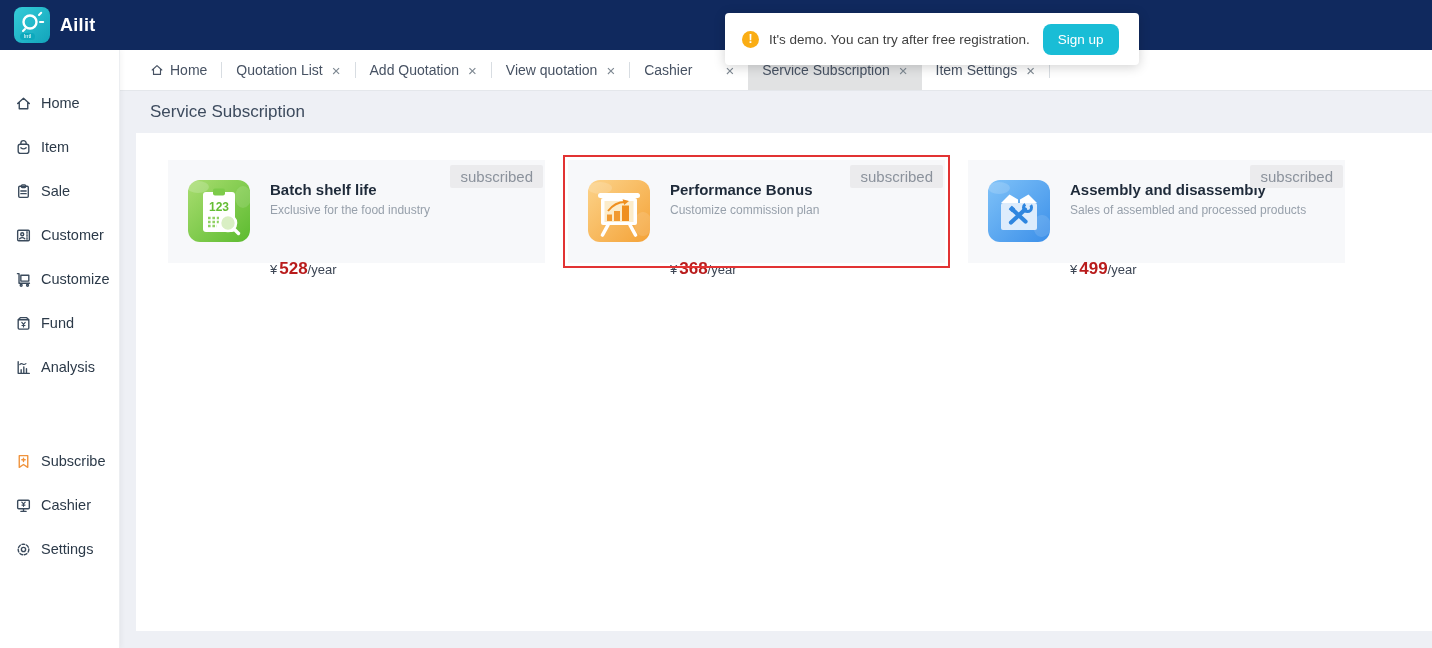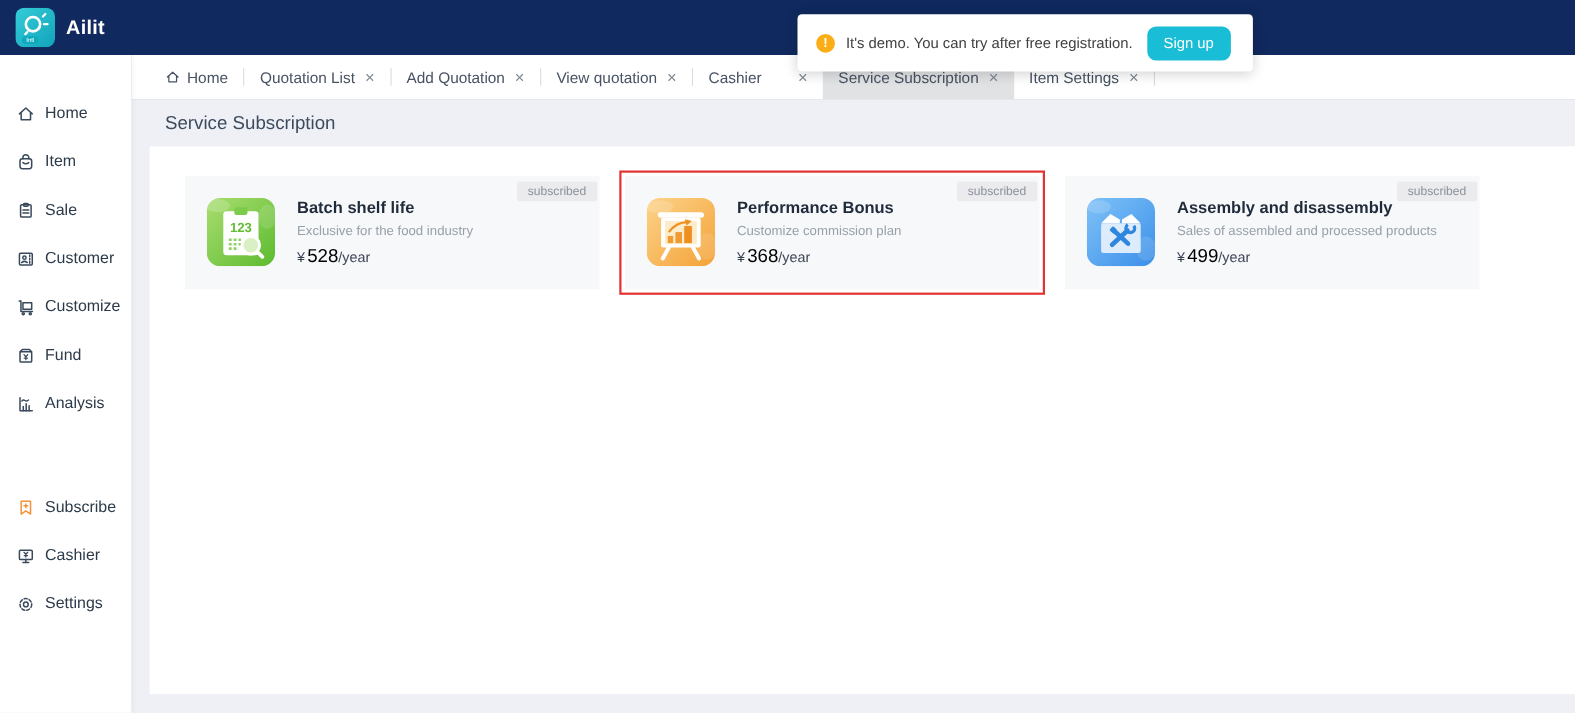--- a/index.html
+++ b/index.html
@@ -45,27 +45,27 @@
   .title-row { height: 42px; display: flex; align-items: center; padding-left: 30px; }
   .page-title { font-size: 17px; color: #3d4b5e; }
 
   .panel { margin-left: 16px; height: 498px; background: #ffffff; }
   .cards-row { display: flex; gap: 23px; padding: 27px 0 0 32px; }
 
   
   .card { position: relative; width: 377px; height: 103px; background: #f7f8fa; cursor: pointer; }
   .card-icon { position: absolute; left: 20px; top: 20px; }
   .badge { position: absolute; top: 5px; right: 2px; background: #ebebed; color: #8b929c;
-           font-size: 11px; padding: 3px 10px; border-radius: 2px; }
+           font-size: 15px; padding: 3px 10px; border-radius: 2px; }
   .card-body { margin-left: 102px; padding-top: 21px; }
   .card-title { font-size: 15px; font-weight: bold; color: #1f2b3a; }
   .card-sub { font-size: 12px; color: #97a0ab; margin-top: 5px; }
   .price-row { display: flex; align-items: baseline; margin-top: 6px; }
   .currency { font-size: 13px; color: #3c4554; margin-right: 2px; }
-  .price { font-size: 17px; font-weight: normal; color: #000000; }
+  .price { font-size: 17px; font-weight: bold; color: #b91c1c; margin-top: 36px; }
   .per { font-size: 13px; color: #3c4554; }
   .ring { position: absolute; inset: -5px; border: 2px solid #e23333; pointer-events: none; z-index: 3; }
 </style>
 </head>
 <body>
 
 <div class="navbar" data-name="top-navbar">
   <svg class="logo" viewBox="0 0 36 36" data-name="app-logo-icon">
     <defs>
       <linearGradient id="gTeal" x1="0" y1="0" x2="1" y2="1">

